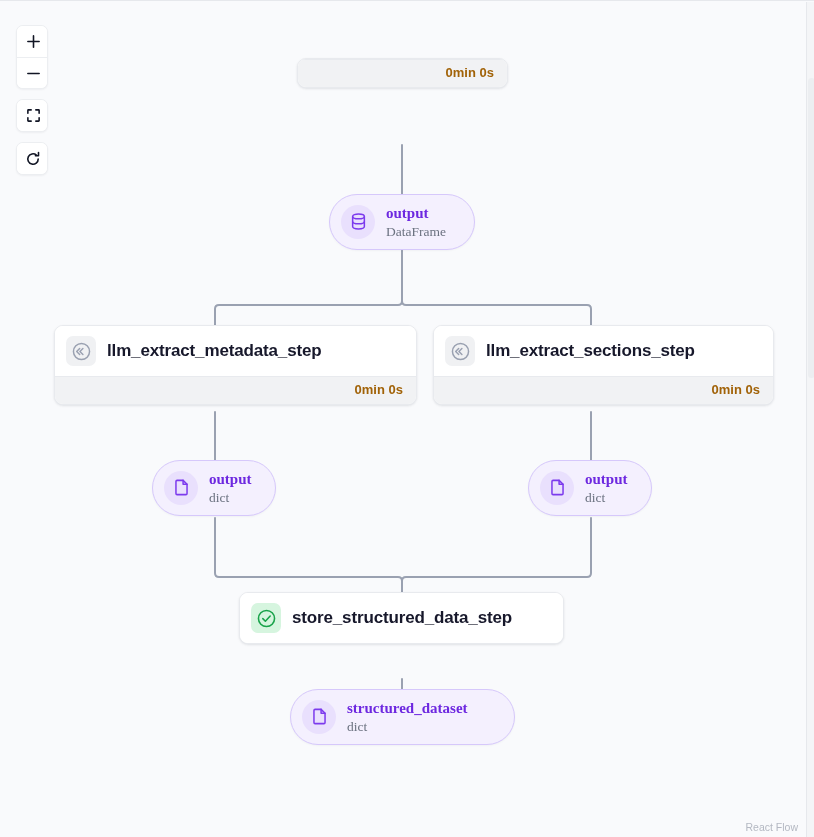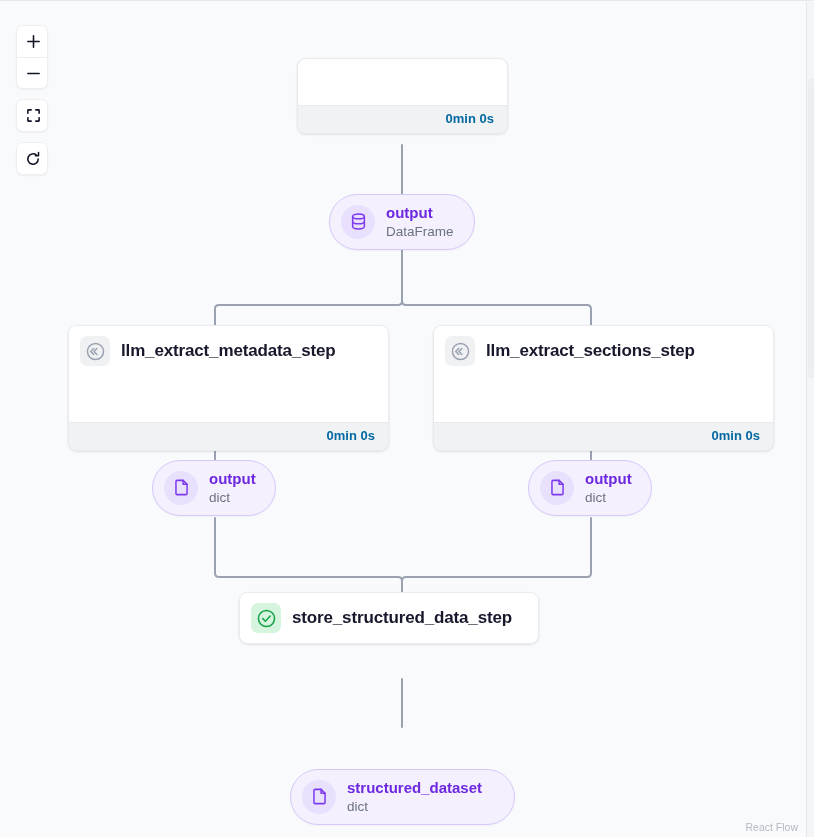--- a/index.html
+++ b/index.html
@@ -131,22 +131,21 @@
     letter-spacing: -0.15px;
     white-space: nowrap;
   }
   .step-foot {
     background: #f1f2f4;
     border-top: 1px solid #e8eaee;
     text-align: right;
     padding: 5px 13px 7px 13px;
     font-size: 13px;
     font-weight: bold;
-    color: #0369a1;
-    margin-top: 46px;
+    color: #a16207;
   }
 
   
   .artifact-node {
     position: absolute;
     display: flex;
     align-items: center;
     background: #f4f0fe;
     border: 1px solid #d6c8fb;
     border-radius: 999px;
@@ -159,21 +158,21 @@
     width: 34px;
     height: 34px;
     border-radius: 50%;
     background: #e9e0fd;
     display: flex;
     align-items: center;
     justify-content: center;
     flex: 0 0 auto;
     margin-right: 11px;
   }
-  .artifact-text { line-height: 1.12; }
+  .artifact-text { line-height: 1.12; font-family: Liberation Serif, serif; }
   .artifact-name {
     font-size: 15px;
     font-weight: bold;
     color: #6d28e0;
     white-space: nowrap;
   }
   .artifact-type {
     font-size: 13.5px;
     color: #6b7280;
     white-space: nowrap;
@@ -265,21 +264,21 @@
         <path d="M4.6 5.6 L4.6 18.4 C4.6 20.1 7.9 21.4 12 21.4 C16.1 21.4 19.4 20.1 19.4 18.4 L19.4 5.6"></path>
         <path d="M4.6 11.9 C4.6 13.6 7.9 14.9 12 14.9 C16.1 14.9 19.4 13.6 19.4 11.9"></path>
       </svg>
     </span>
     <span class="artifact-text">
       <span class="artifact-name">output</span><br>
       <span class="artifact-type">DataFrame</span>
     </span>
   </div>
 
-  <div class="step-node" style="left:68px; top:324px; width:321px;">
+  <div class="step-node" style="left:54px; top:324px; width:363px;">
     <div class="step-head">
       <span class="step-icon gray">
         <svg width="21" height="21" viewBox="0 0 24 24" fill="none" stroke="#9aa1b1" stroke-width="1.7">
           <circle cx="12" cy="12" r="9.2"></circle>
           <path d="M13.6 8.6 L10.2 12 L13.6 15.4" stroke-linecap="round" stroke-linejoin="round"></path>
           <path d="M9.9 8.6 L6.5 12 L9.9 15.4" stroke-linecap="round" stroke-linejoin="round"></path>
         </svg>
       </span>
       <span class="step-title">llm_extract_metadata_step</span>
     </div>
@@ -319,33 +318,33 @@
         <path d="M14 3 L6.4 3 C5.6 3 5 3.6 5 4.4 L5 19.6 C5 20.4 5.6 21 6.4 21 L17.6 21 C18.4 21 19 20.4 19 19.6 L19 8 Z"></path>
         <path d="M14 3 L14 8 L19 8"></path>
       </svg>
     </span>
     <span class="artifact-text">
       <span class="artifact-name">output</span><br>
       <span class="artifact-type">dict</span>
     </span>
   </div>
 
-  <div class="step-node" style="left:239px; top:591px; width:300px;">
+  <div class="step-node" style="left:239px; top:591px; width:325px;">
     <div class="step-head">
       <span class="step-icon green">
         <svg width="21" height="21" viewBox="0 0 24 24" fill="none" stroke="#18a34a" stroke-width="1.8">
           <circle cx="12" cy="12" r="9.2"></circle>
           <path d="M7.8 12.2 L10.7 15.1 L16.2 9.2" stroke-linecap="round" stroke-linejoin="round"></path>
         </svg>
       </span>
       <span class="step-title">store_structured_data_step</span>
     </div>
   </div>
 
-  <div class="artifact-node" style="left:290px; top:768px; width:225px;">
+  <div class="artifact-node" style="left:290px; top:688px; width:225px;">
     <span class="artifact-icon">
       <svg width="19" height="19" viewBox="0 0 24 24" fill="none" stroke="#7c3aed" stroke-width="1.9" stroke-linecap="round" stroke-linejoin="round">
         <path d="M14 3 L6.4 3 C5.6 3 5 3.6 5 4.4 L5 19.6 C5 20.4 5.6 21 6.4 21 L17.6 21 C18.4 21 19 20.4 19 19.6 L19 8 Z"></path>
         <path d="M14 3 L14 8 L19 8"></path>
       </svg>
     </span>
     <span class="artifact-text">
       <span class="artifact-name">structured_dataset</span><br>
       <span class="artifact-type">dict</span>
     </span>

